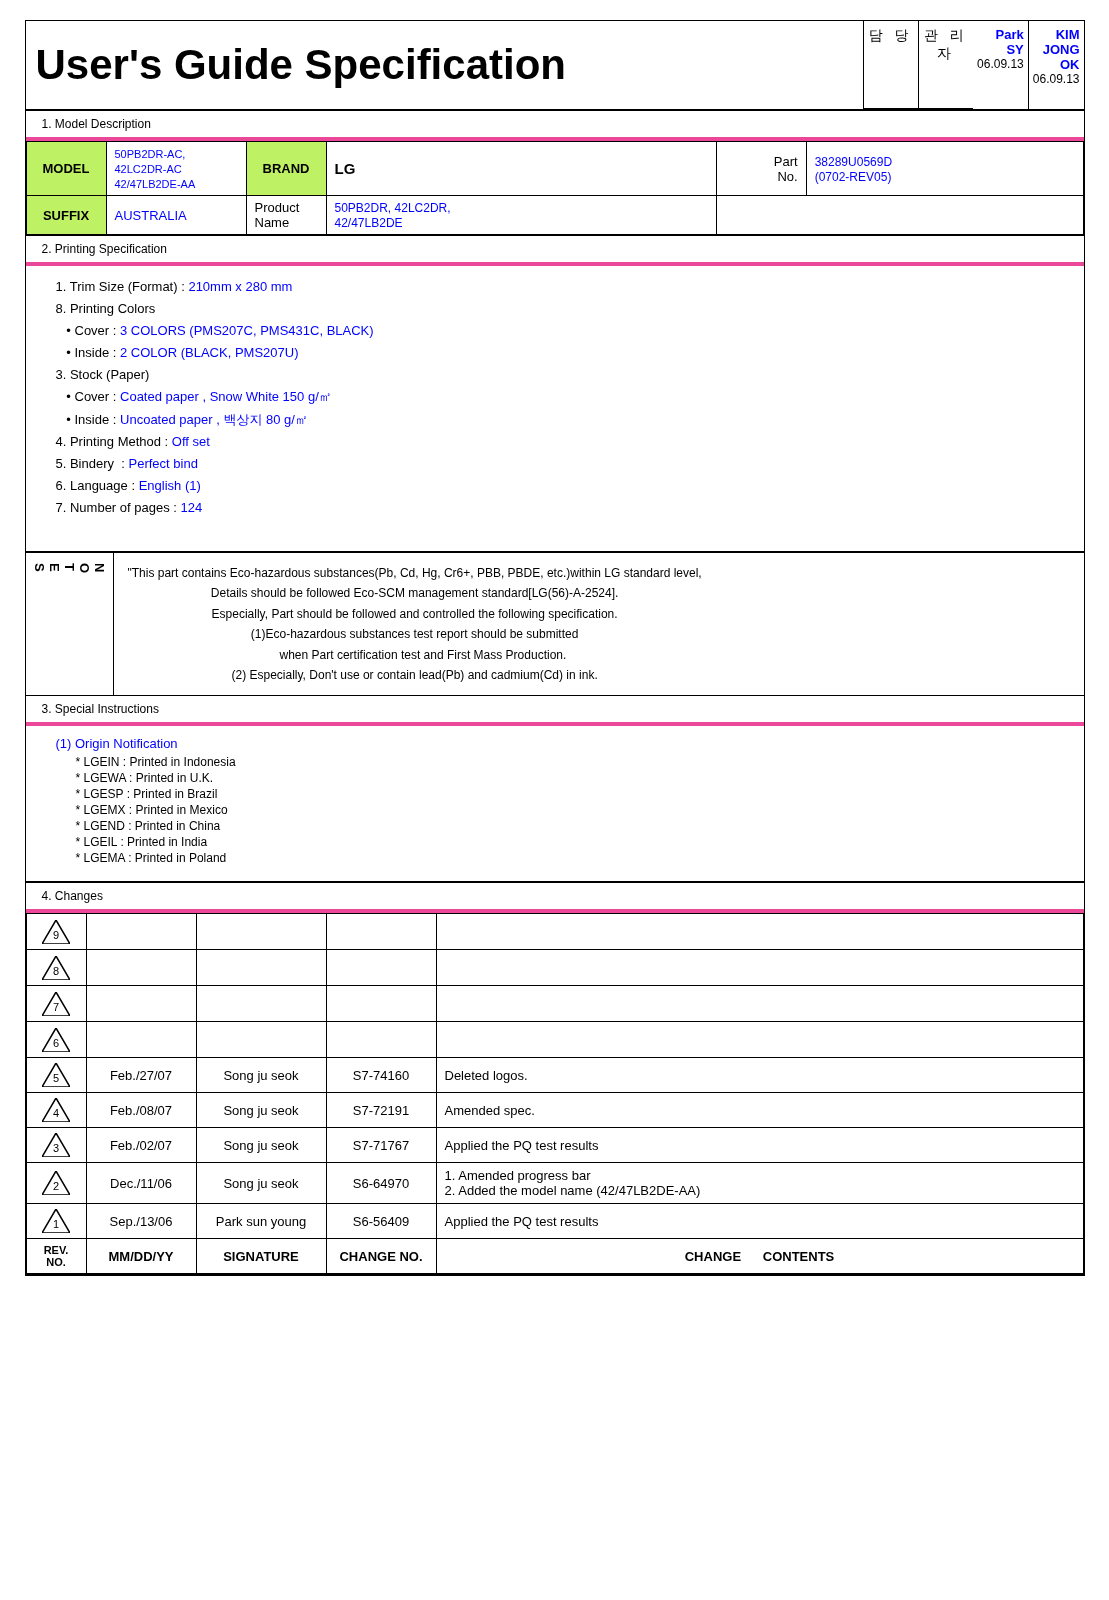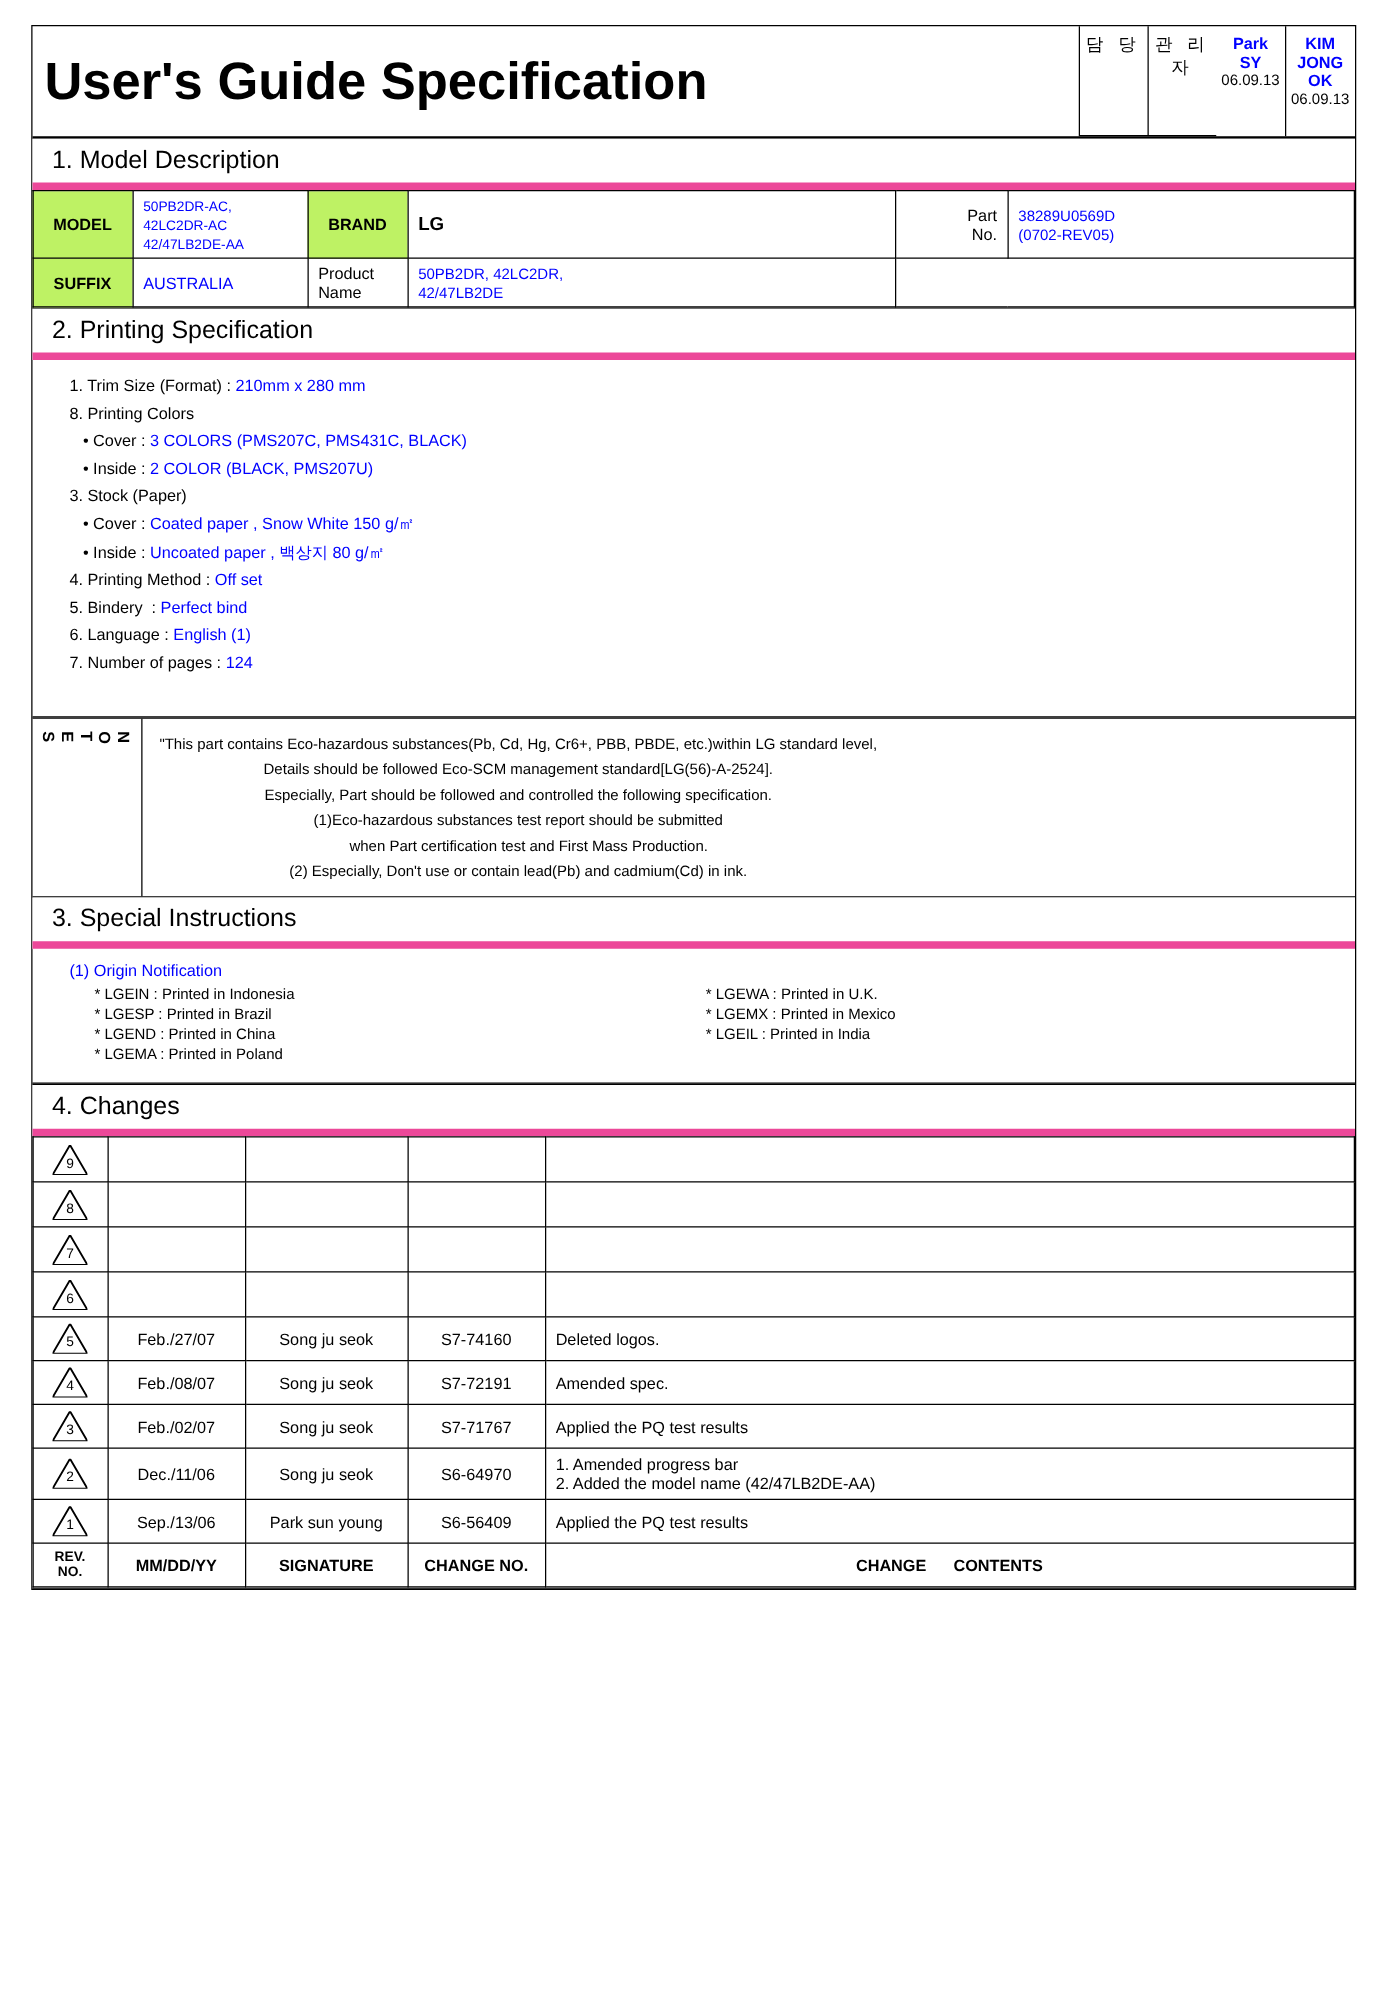--- a/index.html
+++ b/index.html
@@ -51,23 +51,23 @@
     .header-meta-cell:last-child {
       border-right: none;
     }
     .header-meta-label {
       font-size: 14px;
       letter-spacing: 4px;
     }
     
     .section-header {
       background: #fff;
-      border-bottom: 6px solid #ec4899;
+      border-bottom: 4px solid #ec4899;
       padding: 6px 16px;
-      font-size: 20px;
+      font-size: 12px;
       font-weight: normal;
     }
     
     .model-section {
       border-bottom: 1px solid #000;
     }
     .model-table {
       width: 100%;
       border-collapse: collapse;
     }
@@ -75,21 +75,21 @@
       border: 1px solid #000;
       padding: 4px 8px;
       vertical-align: middle;
     }
     .model-table .label-cell {
       font-weight: bold;
       background: #bef264;
       text-align: center;
       width: 80px;
     }
-    .blue { color: #00f; }
+    .blue { color: #00f; text-align: right; }
     
     .print-spec-section {
       border-bottom: 1px solid #000;
       padding: 10px 30px 32px 30px;
       line-height: 1.7;
     }
     
     .notes-section {
       border-bottom: 1px solid #000;
       display: flex;
@@ -239,21 +239,21 @@
       (2) Especially, Don't use or contain lead(Pb) and cadmium(Cd) in ink.
     </div>
   </div>
 
   <div class="model-section">
     <div class="section-header">3.   Special Instructions</div>
     <div class="special-section">
       <div>
         <span class="blue">(1) Origin Notification</span>
       </div>
-      <div style="display:grid; grid-template-columns: 1fr 1fr; margin-top:4px; margin-left:20px; gap:2px 0; font-size:12px;">
+      <div style="display:grid; grid-template-columns: 1fr; margin-top:4px; margin-left:20px; gap:2px 0; font-size:12px;">
         <div>* LGEIN : Printed in Indonesia</div>
         <div>* LGEWA : Printed in U.K.</div>
         <div>* LGESP : Printed in Brazil</div>
         <div>* LGEMX : Printed in Mexico</div>
         <div>* LGEND : Printed in China</div>
         <div>* LGEIL : Printed in India</div>
         <div>* LGEMA : Printed in Poland</div>
       </div>
     </div>
   </div>

